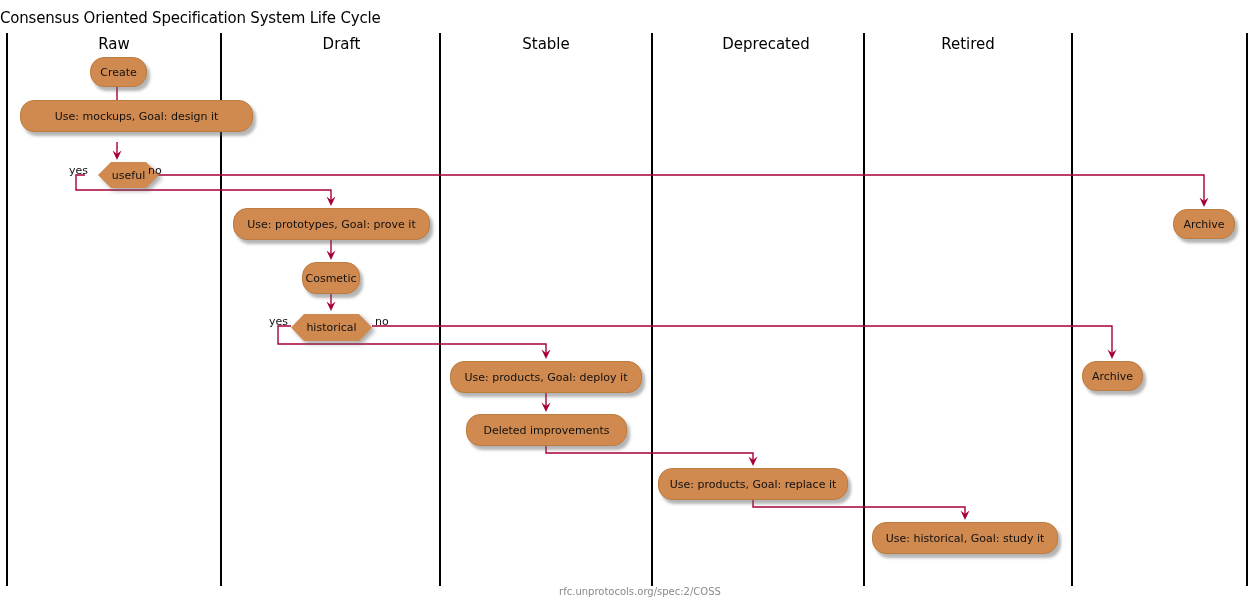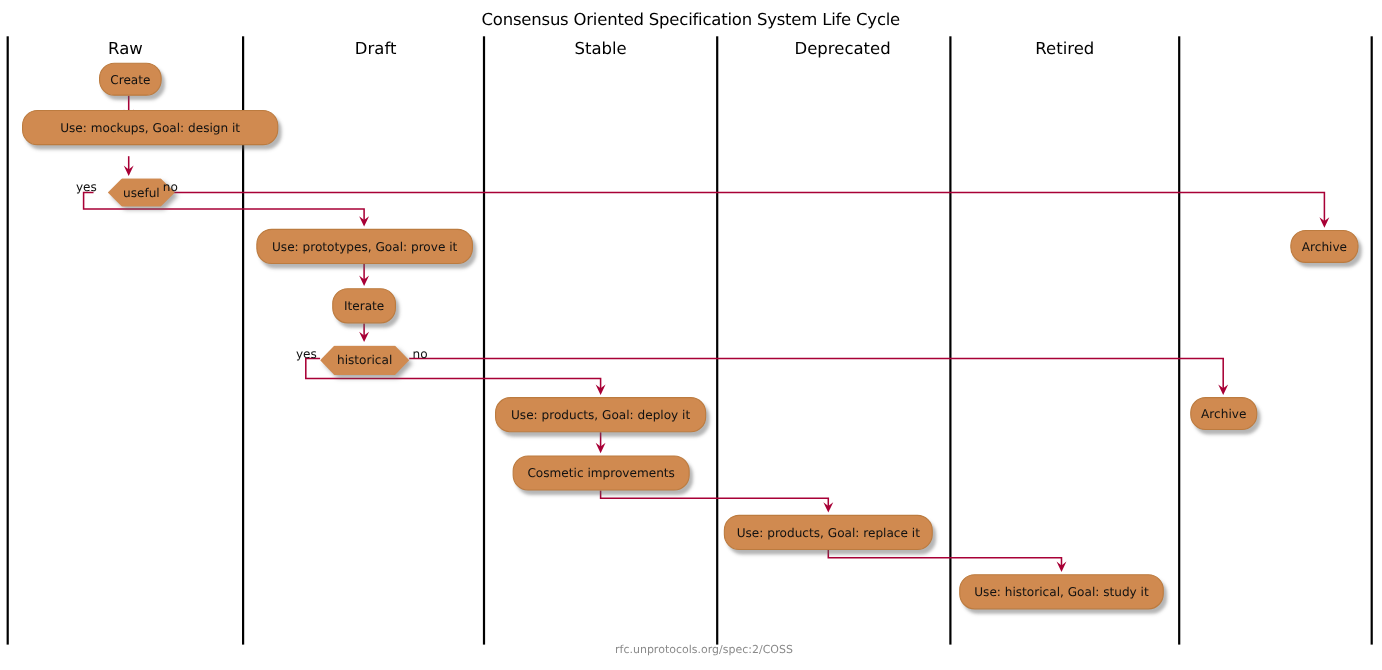--- a/index.html
+++ b/index.html
@@ -6,21 +6,21 @@
   .canvas {
     position: relative;
     width: 1256px;
     height: 609px;
     background: var(--background, #ffffff);
     font-family: "DejaVu Sans", "Liberation Sans", sans-serif;
     overflow: hidden;
   }
   .diagram-title {
     position: absolute; left: 0; top: 9px; width: 1256px;
-    text-align: center; font-size: 15px; color: var(--title-text, #000);
+    font-size: 15px; color: var(--title-text, #000);
     letter-spacing: -0.2px;
   }
   .lane-line {
     position: absolute; top: 33px; height: 553px; width: 2px;
     background: var(--lane-line, #000);
   }
   .lane-label {
     position: absolute; top: 35px; height: 18px;
     text-align: center; font-size: 15px; color: var(--title-text, #000);
   }
@@ -109,31 +109,31 @@
   <div class="node" style="left:20px;top:100px;width:233px;height:32px">Use: mockups, Goal: design it</div>
 
   <div class="hex-wrap" style="left:98px;top:162px;width:61px;height:26px">
     <div class="hex">useful</div>
   </div>
   <div class="branch-label" style="left:62px;top:164px;width:26px;text-align:right">yes</div>
   <div class="branch-label" style="left:148px;top:164px">no</div>
 
   <div class="node" style="left:233px;top:208px;width:197px;height:32px">Use: prototypes, Goal: prove it</div>
 
-  <div class="node" style="left:302px;top:262px;width:58px;height:32px">Iterate</div>
+  <div class="node" style="left:302px;top:262px;width:58px;height:32px">Cosmetic</div>
 
   <div class="hex-wrap" style="left:291px;top:314px;width:81px;height:27px">
     <div class="hex">historical</div>
   </div>
   <div class="branch-label" style="left:258px;top:315px;width:30px;text-align:right">yes</div>
   <div class="branch-label" style="left:375px;top:315px">no</div>
 
   <div class="node" style="left:450px;top:361px;width:192px;height:32px">Use: products, Goal: deploy it</div>
 
-  <div class="node" style="left:466px;top:414px;width:161px;height:32px">Cosmetic improvements</div>
+  <div class="node" style="left:466px;top:414px;width:161px;height:32px">Deleted improvements</div>
 
   <div class="node" style="left:658px;top:468px;width:190px;height:32px">Use: products, Goal: replace it</div>
 
   <div class="node" style="left:872px;top:522px;width:186px;height:32px">Use: historical, Goal: study it</div>
 
   <div class="node" style="left:1173px;top:209px;width:62px;height:30px">Archive</div>
 
   <div class="node" style="left:1082px;top:361px;width:61px;height:30px">Archive</div>
 
   <div class="diagram-footer">rfc.unprotocols.org/spec:2/COSS</div>

